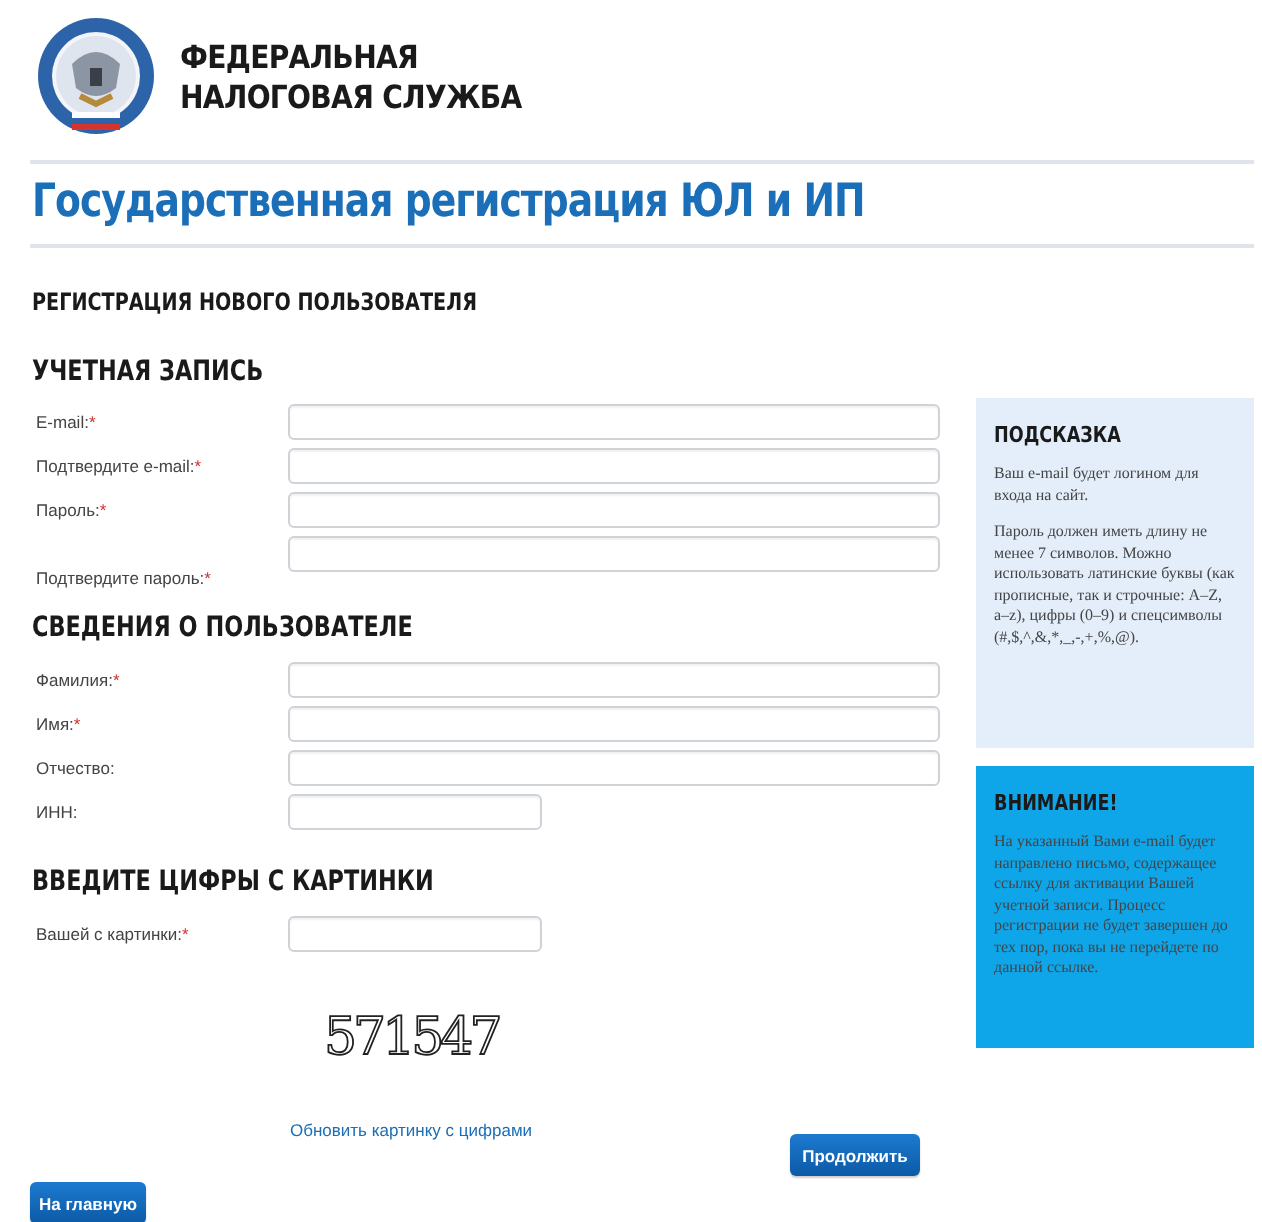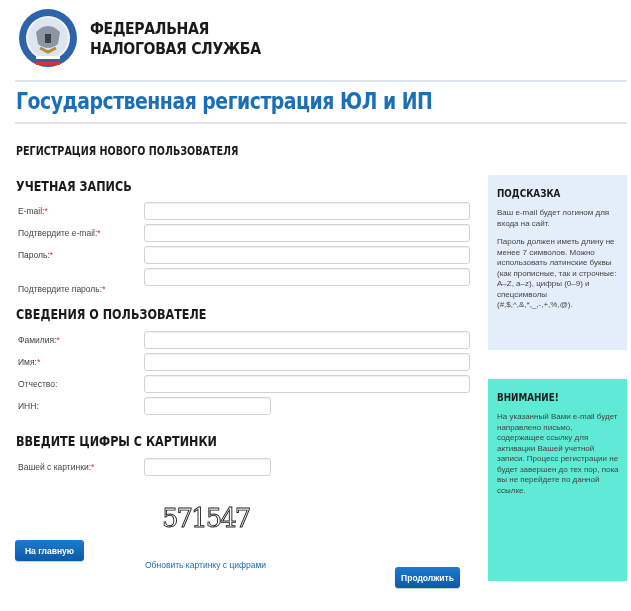--- a/index.html
+++ b/index.html
@@ -23,28 +23,28 @@
   .field-label { position: absolute; left: 18px; font-size: 8.5px; color: #444; white-space: nowrap; }
   .req { color: #d32f2f; }
   .input { position: absolute; left: 144px; height: 18px; border: 1px solid #cfd3d8; border-radius: 3px; background: #fff; box-shadow: inset 0 1px 1px rgba(0,0,0,0.06); font-size: 10px; padding: 0 4px; outline: none; }
   .input.wide { width: 326px; }
   .input.narrow { width: 127px; }
 
   .captcha { position: absolute; left: 158px; top: 500px; width: 100px; height: 34px; }
   .refresh-link { position: absolute; left: 145px; top: 560px; font-size: 8.5px; color: #1a6fb8; white-space: nowrap; cursor: pointer; }
 
   .btn { position: absolute; height: 21px; border-radius: 3px; background: linear-gradient(#1d7ad0, #0b5aa6); color: #fff; font-weight: bold; font-size: 8.5px; border: none; display: flex; align-items: center; justify-content: center; box-shadow: 0 1px 1px rgba(0,0,0,0.2); cursor: pointer; }
-  .btn-home { left: 15px; top: 540px; width: 69px; }
+  .btn-home { left: 15px; top: 591px; width: 58px; }
   .btn-continue { left: 395px; top: 567px; width: 65px; }
 
-  .side-box { position: absolute; left: 488px; width: 139px; padding: 12px 8px 8px 9px; }
+  .side-box { position: absolute; left: 488px; width: 139px; padding: 12px 8px 8px 9px; margin-top: 24px; }
   .side-box.hint { top: 175px; height: 175px; background: #e4eefa; }
-  .side-box.warn { top: 379px; height: 202px; background: #5eead4; }
+  .side-box.warn { top: 359px; height: 141px; background: #0ea5e9; }
   .side-title { font-family: "DejaVu Sans", sans-serif; font-weight: bold; font-size: 11px; color: #1a1a1a; transform: scaleX(0.8); transform-origin: left top; white-space: nowrap; margin-bottom: 8px; }
-  .side-text { font-size: 8px; line-height: 10.5px; color: #444; }
+  .side-text { font-size: 8px; line-height: 10.5px; color: #444; font-family: Liberation Serif, serif; }
   .side-text p + p { margin-top: 8px; }
 </style>
 </head>
 <body>
 
 <div class="header">
   <svg class="logo" viewBox="0 0 60 60">
     <circle cx="30" cy="30" r="29" fill="#2d63a8"></circle>
     <circle cx="30" cy="30" r="22" fill="#f3f5f8"></circle>
     <circle cx="30" cy="30" r="20" fill="#dfe5ee"></circle>

